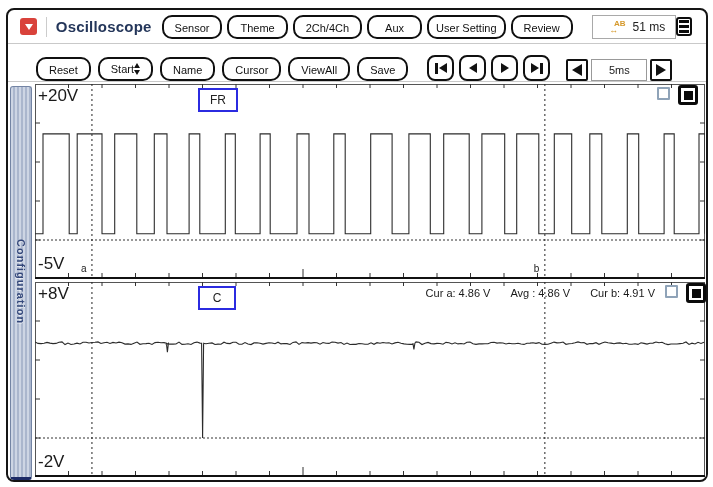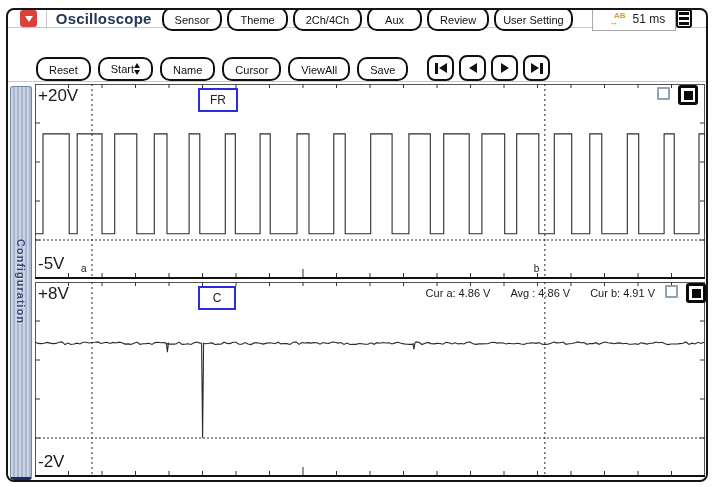--- a/index.html
+++ b/index.html
@@ -1,20 +1,20 @@
 <!DOCTYPE html>
 <html><head>
 <meta charset="utf-8">
 <style>
   html,body{margin:0;padding:0;background:#fff;overflow:hidden;}
   body{width:713px;height:487px;position:relative;font-family:"Liberation Sans",sans-serif;color:#1a1a1a;}
   .window{position:absolute;left:6px;top:8px;width:702px;height:474px;border:2px solid #151515;border-radius:8px;background:#fff;box-sizing:border-box;overflow:hidden;}
 
   
-  .row1{position:absolute;left:0;top:0;width:100%;height:18px;display:flex;align-items:center;border-bottom:1px solid #c9c9c9;box-sizing:border-box;padding:0 8px 0 12px;}
+  .row1{position:absolute;left:0;top:0;width:100%;height:34px;display:flex;align-items:center;border-bottom:1px solid #c9c9c9;box-sizing:border-box;padding:0 8px 0 12px;}
   .row2{position:absolute;left:0;top:34px;width:100%;height:38px;display:flex;align-items:flex-end;border-bottom:1px solid #c9c9c9;box-sizing:border-box;padding:0 16px 0 28px;}
   .logo{width:17px;height:17px;background:#d9423b;border-radius:3px;display:flex;align-items:center;justify-content:center;flex:0 0 auto;}
   .logo-tri{width:0;height:0;border-left:4px solid transparent;border-right:4px solid transparent;border-top:6px solid #fff;}
   .v-div{width:1px;height:20px;background:#ccc;margin:0 9px;}
   .app-title{font-size:15px;font-weight:bold;color:#24365a;letter-spacing:.2px;margin-right:10px;white-space:nowrap;}
   .btn{background:#fff;border:2px solid #101010;border-radius:10px;font-family:"Liberation Sans",sans-serif;font-size:11px;color:#111;padding:3px 11px;height:24px;line-height:16px;white-space:nowrap;cursor:pointer;box-sizing:border-box;}
   .row1 .btn{margin-right:5px;}
   .row2 .btn{margin-right:7px;}
   .time-display{margin-left:14px;width:104px;height:24px;border:1px solid #a9a9a9;display:flex;align-items:center;justify-content:center;gap:7px;font-size:12px;color:#222;box-sizing:border-box;background:#fff;}
   .time-icon{display:flex;flex-direction:column;align-items:center;color:#d69a2d;font-weight:bold;}
@@ -67,22 +67,22 @@
   <div class="row1">
     <div class="logo">
         <span class="logo-tri"></span>
       </div>
     <div class="v-div"></div>
     <span class="app-title">Oscilloscope</span>
     <button class="btn">Sensor</button>
     <button class="btn">Theme</button>
     <button class="btn">2Ch/4Ch</button>
     <button class="btn" style="padding:3px 16px;">Aux</button>
+    <button class="btn" style="padding:3px 7px;">User Setting</button>
     <button class="btn">Review</button>
-    <button class="btn" style="padding:3px 7px;">User Setting</button>
     <div class="time-display">
       <span class="time-icon">
         <span class="ab">AB</span>
         <span class="arrows">↔</span>
       </span>
       <span>51 ms</span>
     </div>
     <button class="menu-btn">
         <span class="menu-lines"></span>
       </button>
@@ -120,20 +120,29 @@
           </span>
         </button>
       <button class="pb">
           <span class="icon">
             <span class="tri-r"></span>
             <span class="bar"></span>
           </span>
         </button>
     </div>
 
+    <div class="tb-group">
+      <button class="tb-arrow">
+          <span class="tri-l"></span>
+        </button>
+      <div class="tb-value">5ms</div>
+      <button class="tb-arrow">
+          <span class="tri-r"></span>
+        </button>
+    </div>
   </div>
 
   <div class="sidebar-tab">
     <span class="sidebar-label">Configuration</span>
   </div>
 
   <div class="chart" style="top:74px;">
       <svg width="670" height="195" viewBox="0 0 670 195">
         <line x1="0.5" y1="0" x2="0.5" y2="195" stroke="#555" stroke-width="1"></line>
         <line x1="669.5" y1="0" x2="669.5" y2="195" stroke="#555" stroke-width="1"></line>

